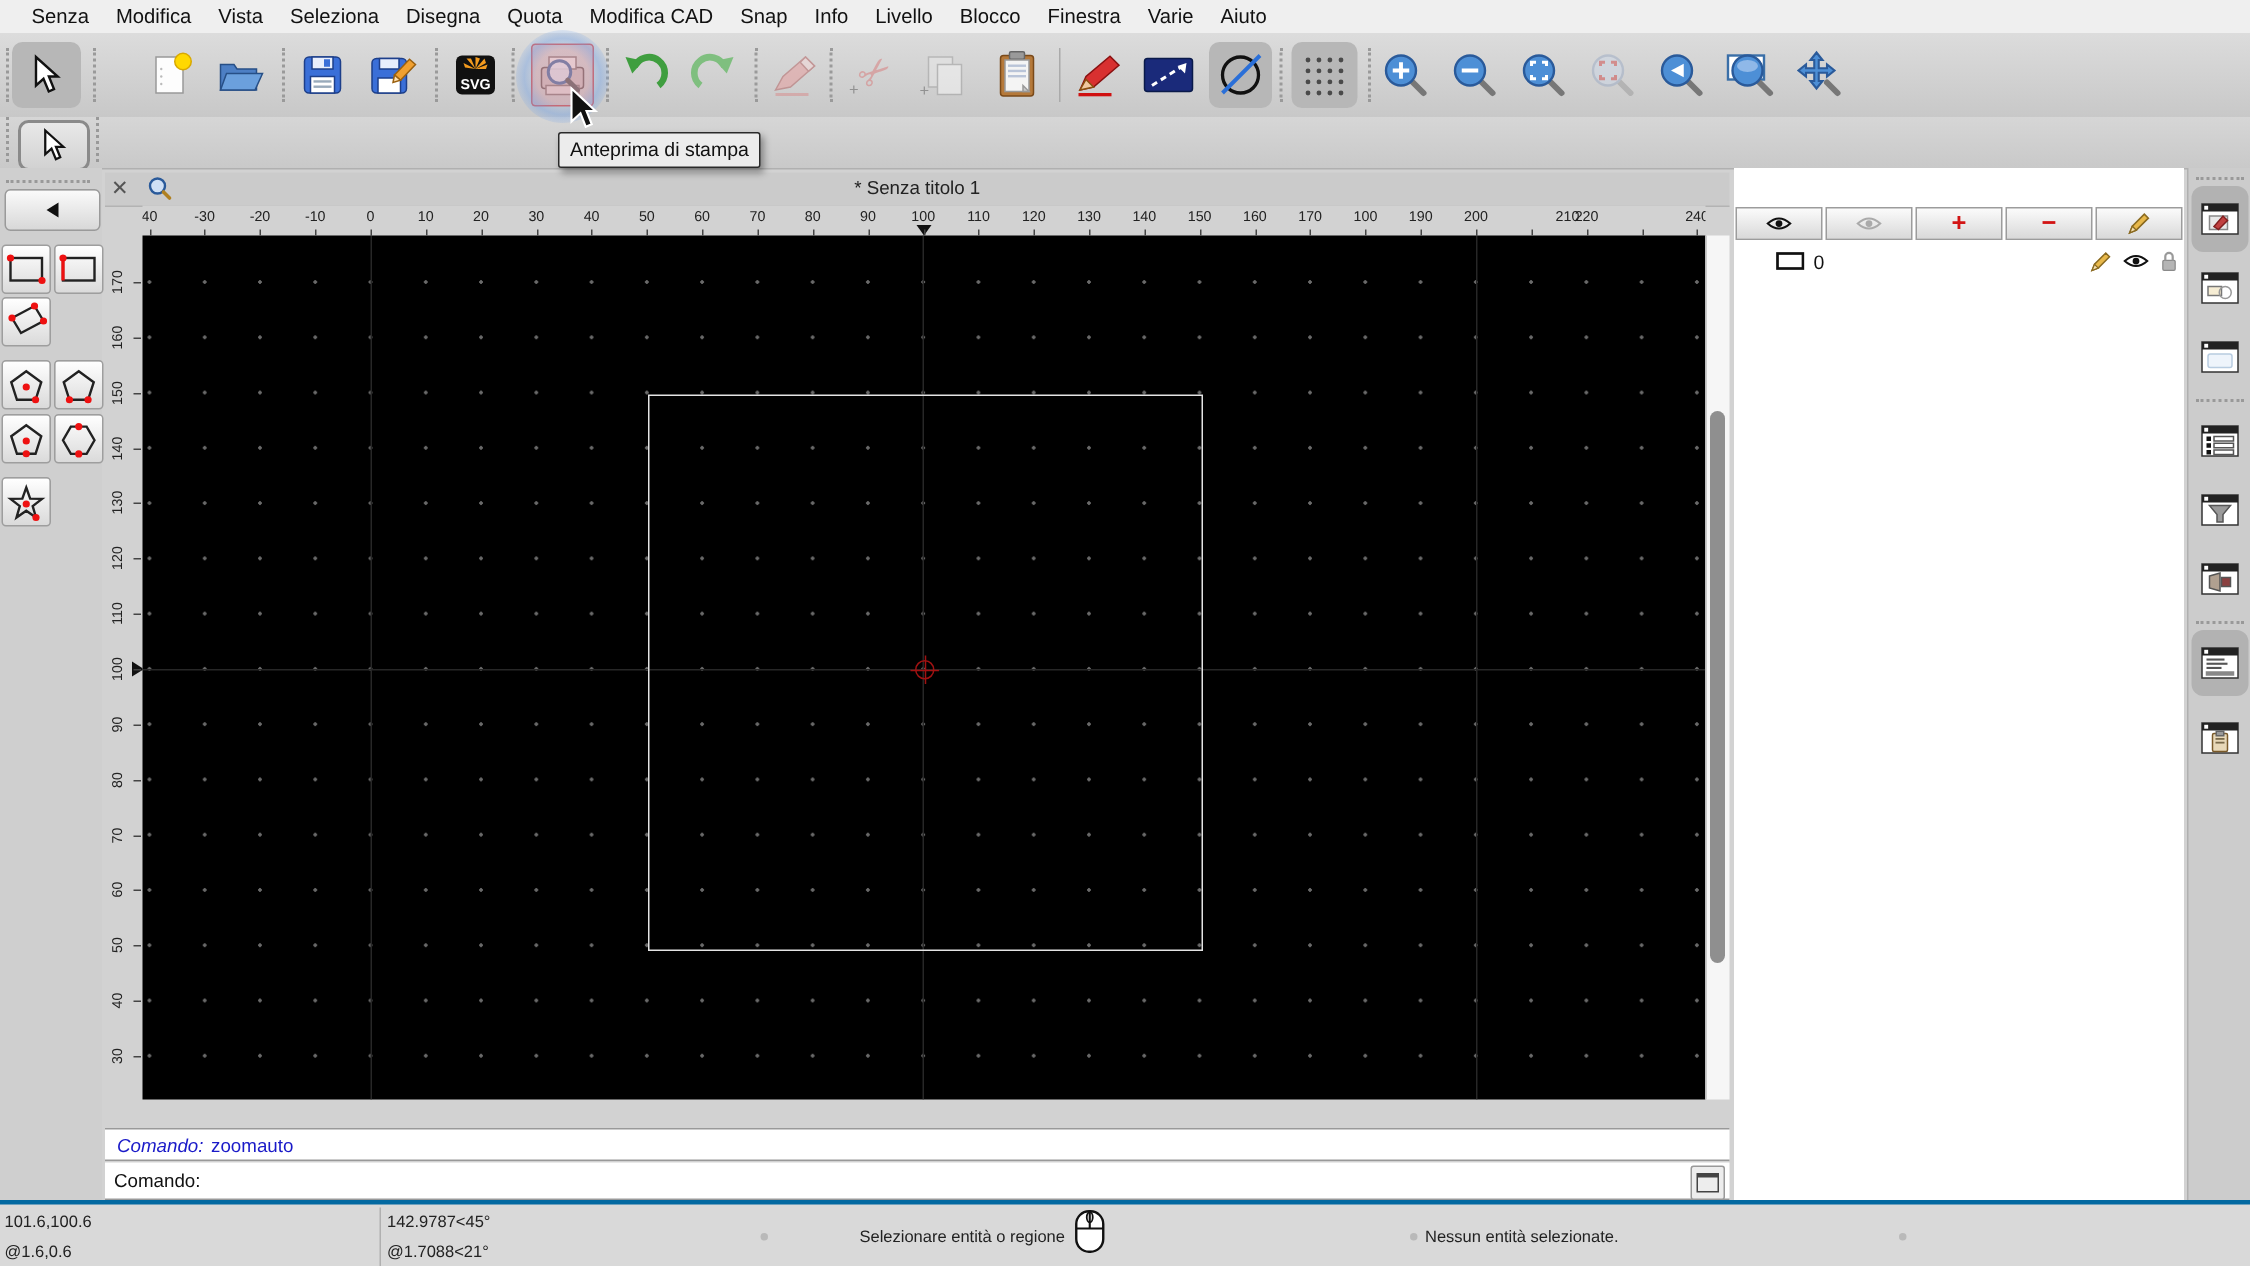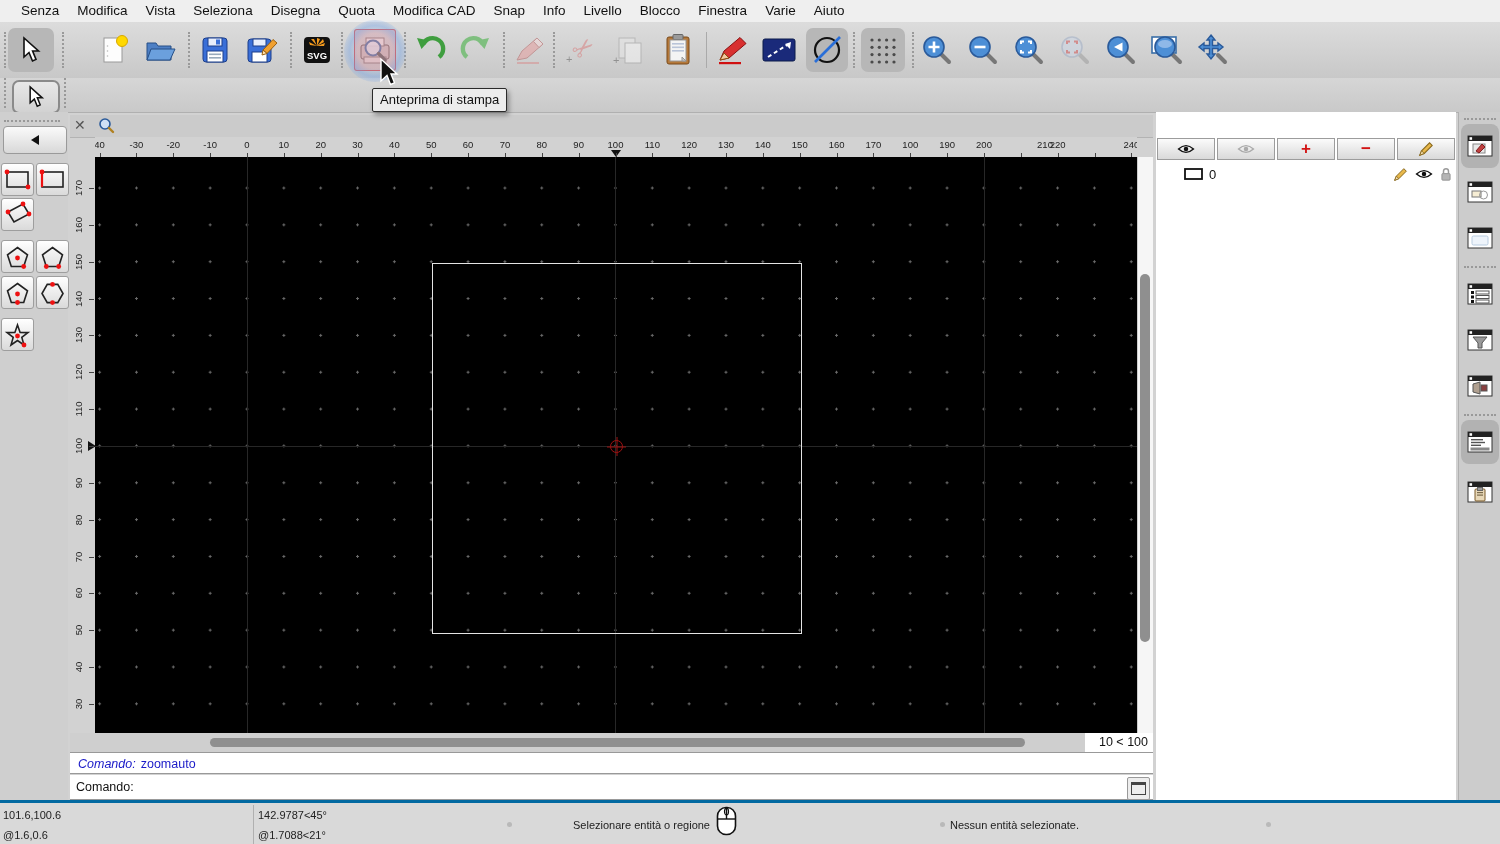--- a/index.html
+++ b/index.html
@@ -456,20 +456,21 @@
 
   <div class="docwin">
     <div class="tabbar">
       <span class="tabclose">✕</span>
       <span style="position:absolute;left:28px;top:2px">
         <svg width="17" height="17" viewBox="0 0 17 17">
             <circle cx="7" cy="7" r="5" fill="#cfe0f5" stroke="#2a5a9a" stroke-width="1.6"></circle>
             <line x1="11" y1="11" x2="15" y2="15" stroke="#b08020" stroke-width="2.4" stroke-linecap="round"></line>
           </svg>
       </span>
+      <div class="tabtitle">* Senza titolo 1</div>
     </div>
     <div class="ruler-top">
       <div class="marker-down" style="left:515.5px"></div>
     <span class="rl" style="left: -10.4px;">40</span>
         <i class="rtick" style="left: 4.6px;"></i>
         <span class="rl" style="left: 26.45px;">-30</span>
         <i class="rtick" style="left: 41.45px;"></i>
         <span class="rl" style="left: 63.3px;">-20</span>
         <i class="rtick" style="left: 78.3px;"></i>
         <span class="rl" style="left: 100.15px;">-10</span>
@@ -562,24 +563,20 @@
       <div class="meta-v" style="left:152px"></div>
       <div class="meta-v" style="left:520px"></div>
       <div class="meta-v" style="left:889px"></div>
       <div class="meta-h" style="top:289px"></div>
       <div class="drawrect"></div>
       <div class="zeromark"></div>
     </div>
     <div class="vscroll">
         <div class="vthumb"></div>
       </div>
-    <div class="hscrollrow">
-      <div class="hthumb"></div>
-      <div class="gridstatus">10 &lt; 100</div>
-    </div>
     <div class="cmdhist">
       <span class="lbl">Comando:</span><span class="val">zoomauto</span>
     </div>
     <div class="cmdline">
       <span>Comando:</span>
     </div>
     <div class="cmdbtn">
         <i></i>
       </div>
   </div>

